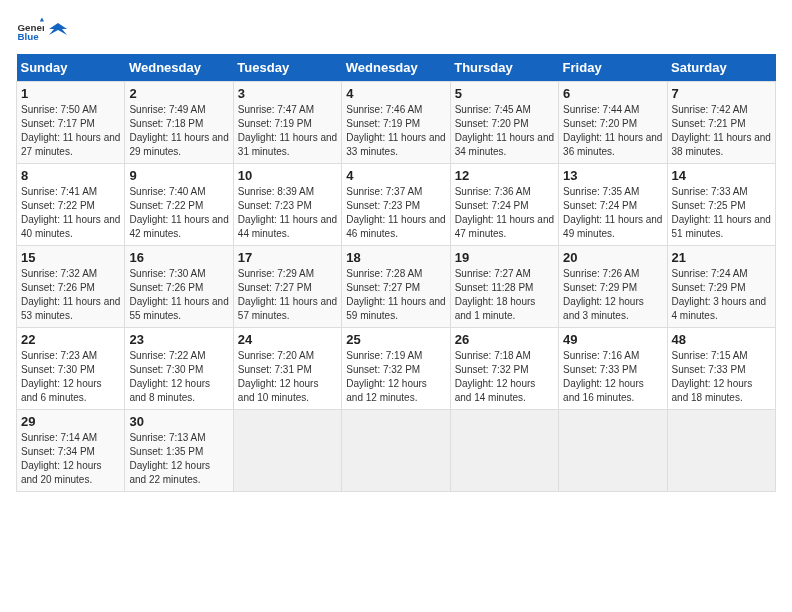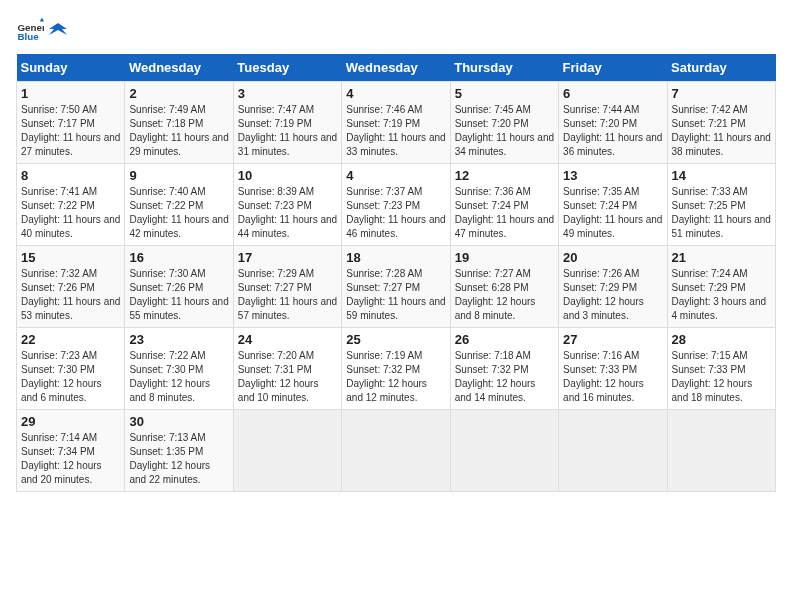--- a/index.html
+++ b/index.html
@@ -278,22 +278,22 @@
         <div class="day-info">
           <span>Sunrise: 7:28 AM</span><br>
           <span>Sunset: 7:27 PM</span><br>
           <span>Daylight: 11 hours and 59 minutes.</span>
         </div>
       </td>
         <td>
         <span class="day-num">19</span>
         <div class="day-info">
           <span>Sunrise: 7:27 AM</span><br>
-          <span>Sunset: 6:28 PM</span><br>
-          <span>Daylight: 12 hours and 8 minute.</span>
+          <span>Sunset: 11:28 PM</span><br>
+          <span>Daylight: 18 hours and 1 minute.</span>
         </div>
       </td>
         <td>
         <span class="day-num">20</span>
         <div class="day-info">
           <span>Sunrise: 7:26 AM</span><br>
           <span>Sunset: 7:29 PM</span><br>
           <span>Daylight: 12 hours and 3 minutes.</span>
         </div>
       </td>
@@ -341,29 +341,29 @@
       </td>
         <td>
         <span class="day-num">26</span>
         <div class="day-info">
           <span>Sunrise: 7:18 AM</span><br>
           <span>Sunset: 7:32 PM</span><br>
           <span>Daylight: 12 hours and 14 minutes.</span>
         </div>
       </td>
         <td>
-        <span class="day-num">27</span>
+        <span class="day-num">49</span>
         <div class="day-info">
           <span>Sunrise: 7:16 AM</span><br>
           <span>Sunset: 7:33 PM</span><br>
           <span>Daylight: 12 hours and 16 minutes.</span>
         </div>
       </td>
         <td>
-        <span class="day-num">28</span>
+        <span class="day-num">48</span>
         <div class="day-info">
           <span>Sunrise: 7:15 AM</span><br>
           <span>Sunset: 7:33 PM</span><br>
           <span>Daylight: 12 hours and 18 minutes.</span>
         </div>
       </td>
       </tr>
       <tr>
         <td>
         <span class="day-num">29</span>

